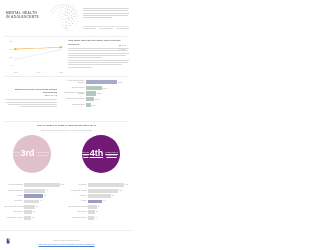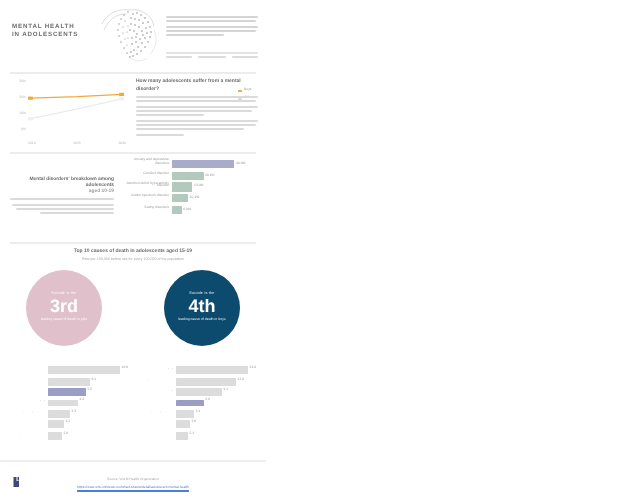--- a/index.html
+++ b/index.html
@@ -64,24 +64,24 @@
   .hb-track { flex:1; display:flex; align-items:center; }
   .hb-bar { height:4.2px; border-radius:.3px; }
   .hb-val { font-size:1.7px; color:#8f8f8f; margin-left:1px; white-space:nowrap; }
 
   
   .sec4 { position:relative; height:62px; }
   .s4-head { text-align:center; font-size:2.5px; font-weight:bold; color:#6b6b6b; padding-top:3px; }
   .s4-sub { text-align:center; font-size:1.8px; color:#a5a5a5; margin-top:1.2px; }
   .circles { position:relative; margin-top:3px; height:46px; }
   .circ { position:absolute; width:38px; height:38px; border-radius:50%;
-          display:flex; flex-direction:column; align-items:center; justify-content:center;
+          display:flex; flex-direction:row; align-items:center; justify-content:center;
           color:#fff; text-align:center; }
   .circ.left { left:13px; top:0; background:#dfc0cb; }
-  .circ.right { right:13px; top:0; background:#0c4a6e; }
+  .circ.right { right:13px; top:0; background:#701a75;text-decoration:underline; }
   .circ .cap { font-size:1.9px; opacity:.92; letter-spacing:.1px; }
   .circ .rank { font-size:9px; font-weight:bold; line-height:1.02; margin:.4px 0 .6px; }
   .circ .foot { font-size:1.75px; opacity:.92; line-height:1.25; width:28px; }
 
   
   .sec5 { position:relative; height:46px; display:flex; gap:3px; padding:0 4px; }
   .mini { flex:1; position:relative; }
   .mini-row { display:flex; align-items:center; height:4.4px; margin-bottom:1px; }
   .mini-label { width:20px; text-align:right; padding-right:1.3px; font-size:1.65px; color:#a0a0a0; white-space:nowrap; overflow:hidden; }
   .mini-track { flex:1; display:flex; align-items:center; }

